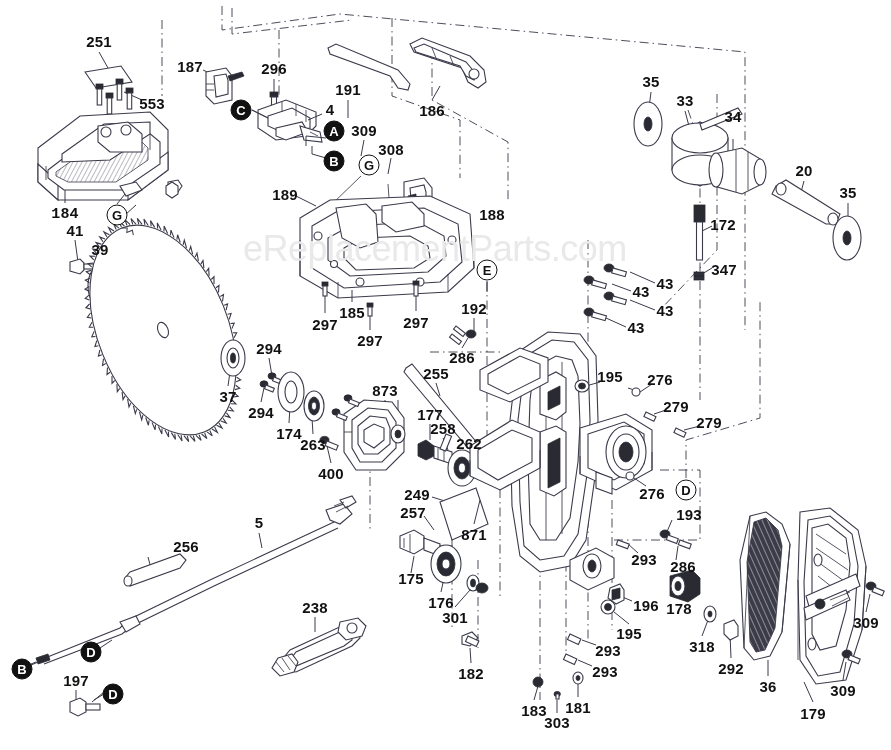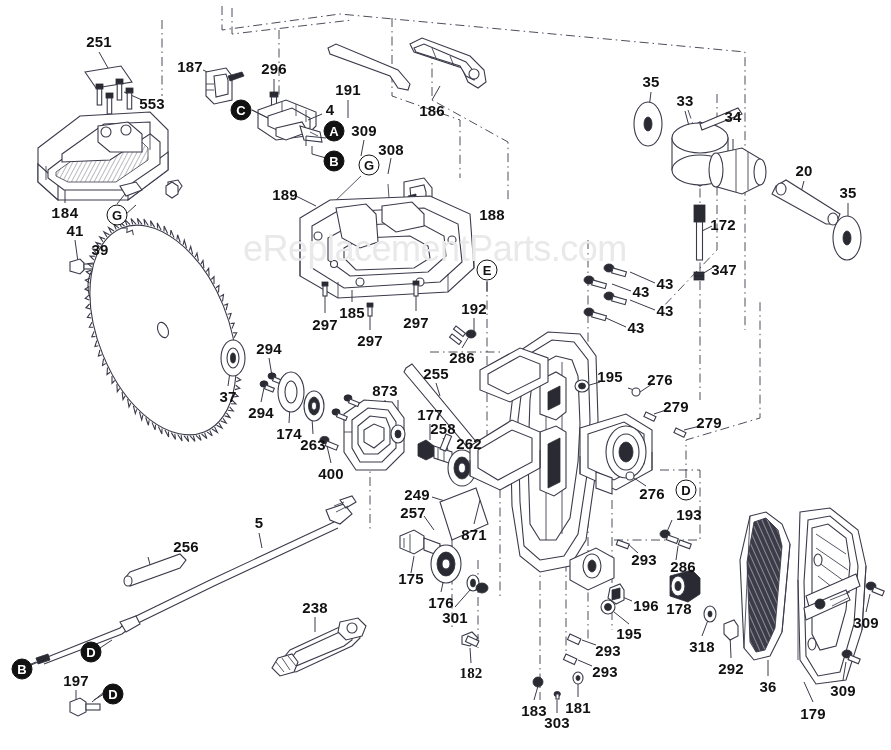--- a/index.html
+++ b/index.html
@@ -611,21 +611,21 @@
       <div class="lbl" style="left: 702px; top: 646px; text-align: right;">318</div>
       <div class="lbl" style="left: 731px; top: 668px;">292</div>
       <div class="lbl" style="left: 768px; top: 686px;">36</div>
       <div class="lbl" style="left: 813px; top: 713px;">179</div>
       <div class="lbl" style="left: 866px; top: 622px;">309</div>
       <div class="lbl" style="left: 843px; top: 690px;">309</div>
       <div class="lbl" style="left: 148px; top: 546px; margin-left: 38px;">256</div>
       <div class="lbl" style="left: 259px; top: 522px;">5</div>
       <div class="lbl" style="left: 315px; top: 607px;">238</div>
       <div class="lbl" style="left: 76px; top: 680px;">197</div>
-      <div class="lbl" style="left: 471px; top: 673px; font-family: Liberation Serif, serif;">182</div>
+      <div class="lbl" style="left: 471px; top: 673px;">182</div>
       <div class="lbl" style="left: 608px; top: 650px;">293</div>
       <div class="lbl" style="left: 605px; top: 671px;">293</div>
       <div class="lbl" style="left: 534px; top: 710px;">183</div>
       <div class="lbl" style="left: 557px; top: 722px;">303</div>
       <div class="lbl" style="left: 578px; top: 707px;">181</div>
     </div>
   <div id="callouts">
       <div class="callout solid" style="left: 241px; top: 110px;">C</div>
       <div class="callout solid" style="left: 334px; top: 131px;">A</div>
       <div class="callout solid" style="left: 334px; top: 161px;">B</div>

